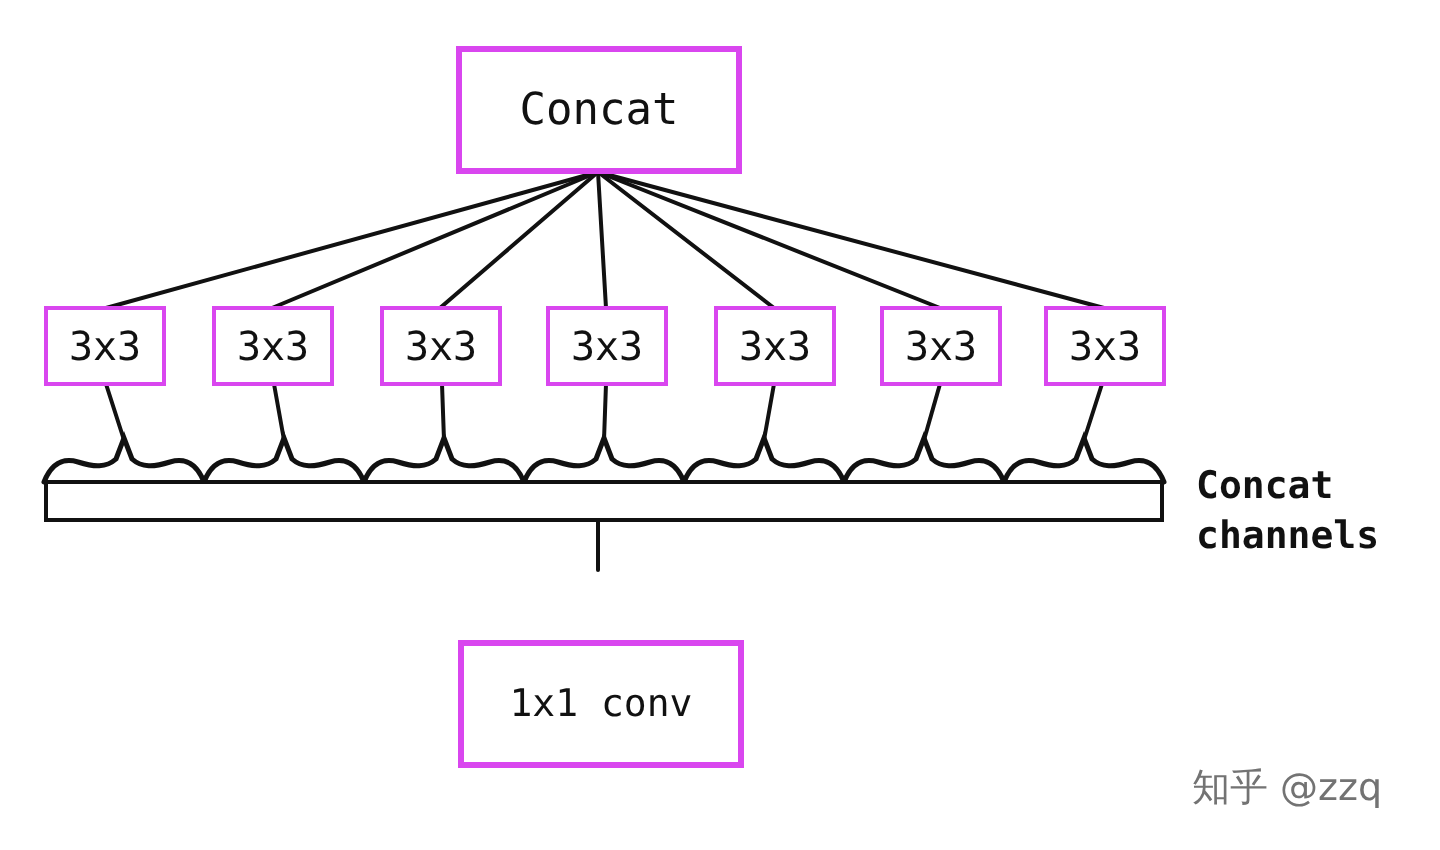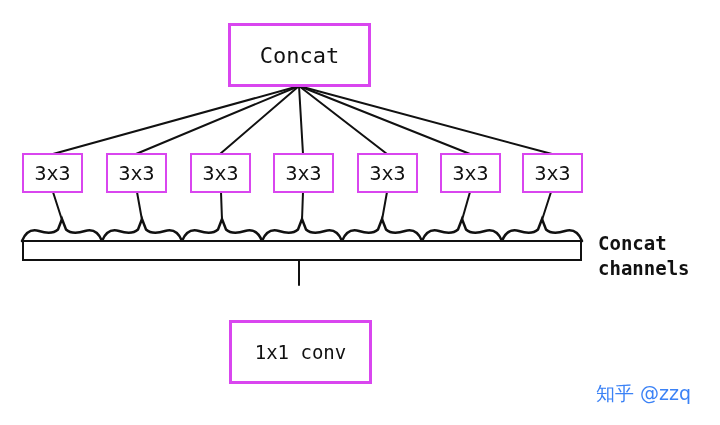--- a/index.html
+++ b/index.html
@@ -76,21 +76,21 @@
     color: #111111;
     font-size: 22px;
     font-weight: bold;
   }
   .watermark {
     position: absolute;
     left: 596px; top: 381px;
     width: 120px;
     font-family: "DejaVu Sans", "Liberation Sans", sans-serif;
     font-size: 19px;
-    color: #3b82f6;
+    color: #737373;
     text-shadow: 1px 1px 0 #ffffff;
     white-space: pre;
   }
 </style>
 </head>
 <body>
 
 <div class="stage">
 
   <svg class="wires" viewBox="0 0 720 425" xmlns="http://www.w3.org/2000/svg">

